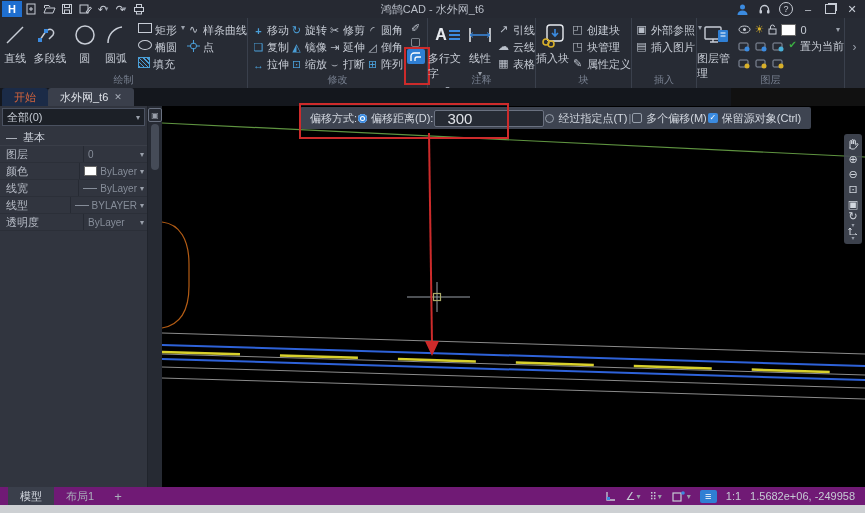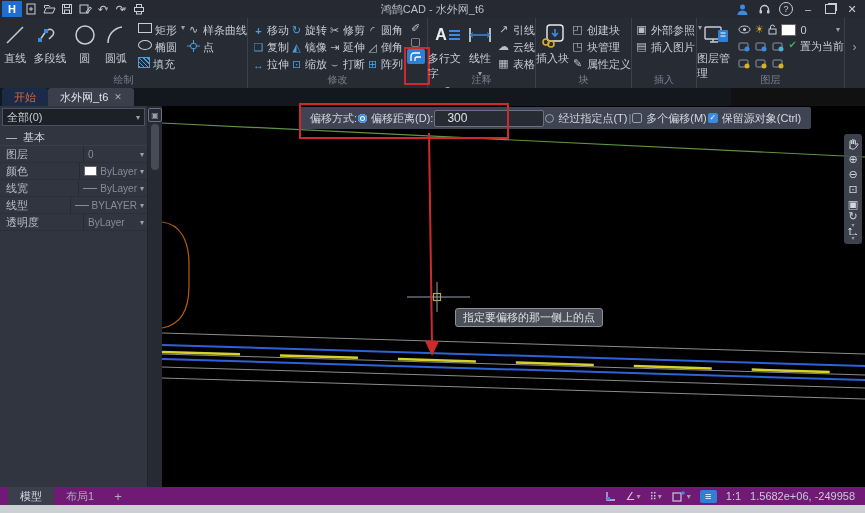--- a/index.html
+++ b/index.html
@@ -86,21 +86,21 @@
              display:flex;align-items:center;gap:1px;padding:0 10px;color:#d3d8e0;white-space:nowrap;}
   .radio{width:9px;height:9px;border-radius:50%;display:inline-block;box-sizing:border-box;}
   .radio.on{background:#3b8be0;box-shadow:inset 0 0 0 2px #3b8be0, inset 0 0 0 3px #fff;}
   .radio.off{border:1px solid #98a0ac;}
   .chk{width:10px;height:10px;display:inline-block;box-sizing:border-box;border-radius:2px;
        font-size:8px;line-height:10px;text-align:center;}
   .chk.off{border:1px solid #98a0ac;}
   .chk.on{background:#3b8be0;color:#fff;}
   .opt{display:flex;align-items:center;gap:4px;}
   .offsetbar input{width:84px;height:15px;background:#262b34;border:1px solid #6a7180;border-radius:2px;
-                   color:#e0e3e8;font-size:12px;padding:0 12px;font-family:inherit;}
+                   color:#e0e3e8;font-size:15px;padding:0 12px;font-family:inherit;}
   .redbox{position:absolute;left:137px;top:-3px;width:206px;height:32px;border:2px solid #cd2b2b;
           pointer-events:none;}
   .cad-tip{position:absolute;left:293px;top:202px;height:17px;background:#4b5058;border:1px solid #8a9098;
            border-radius:3px;color:#dde0e5;display:flex;align-items:center;padding:0 7px;font-size:11px;white-space:nowrap;}
   .navbar{position:absolute;left:682px;top:28px;width:18px;background:rgba(68,74,86,.88);border-radius:3px;
           display:flex;flex-direction:column;align-items:center;padding:3px 0;gap:1px;}
   .navbtn{width:16px;height:14px;display:flex;flex-direction:column;align-items:center;justify-content:center;
           color:#d3d8df;font-size:11px;line-height:1;}
   .navbtn .caret{font-size:6px;}
   
@@ -603,21 +603,20 @@
         <span class="chk off"></span>
         <span>多个偏移(M)</span>
       </span>
       <span class="opt">
         <span class="chk on">✓</span>
         <span>保留源对象(Ctrl)</span>
       </span>
     </div>
     <div class="redbox"></div>
 
-    <div class="cad-tip">指定要偏移的那一侧上的点</div>
 
     <div class="navbar">
       <div class="navbtn">
         <svg width="12" height="12">
             <path d="M3 11V6M3 6V3.5a.9.9 0 011.8 0V6M4.8 6V2.5a.9.9 0 011.8 0V6M6.6 6V3a.9.9 0 011.8 0v3.5M8.4 7l1.4-1.2c.8-.6 1.6.3 1 1L8.5 10c-.5.7-1.3 1-2.2 1H5c-1.2 0-2-1-2-2" fill="none" stroke="#d3d8df" stroke-width="1"></path>
           </svg>
       </div>
       <div class="navbtn">
           <span>⊕</span>
         </div>

